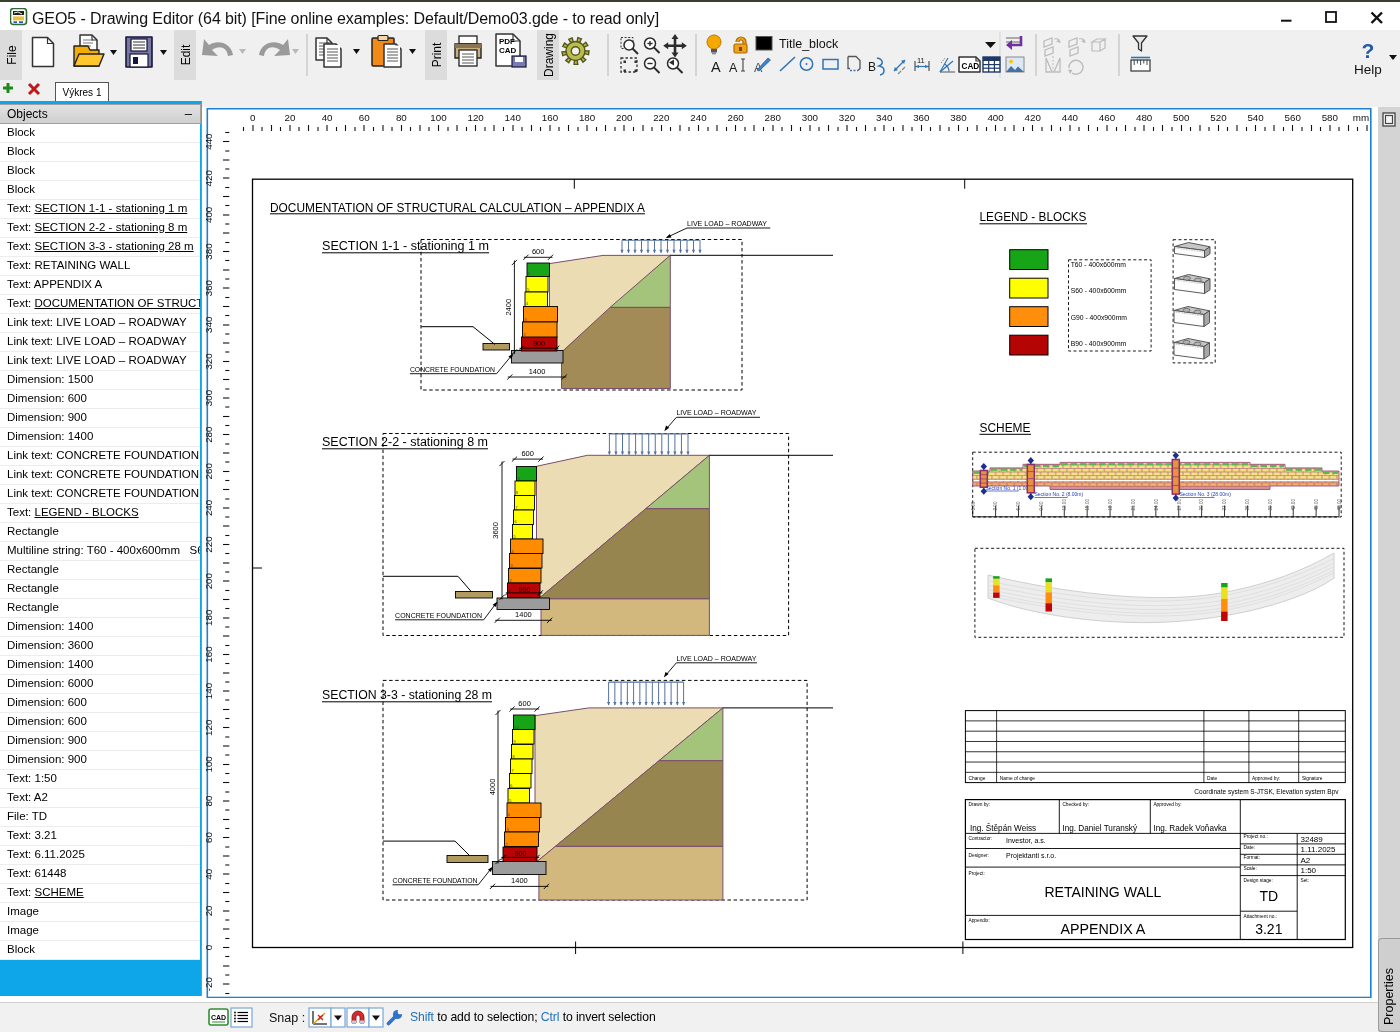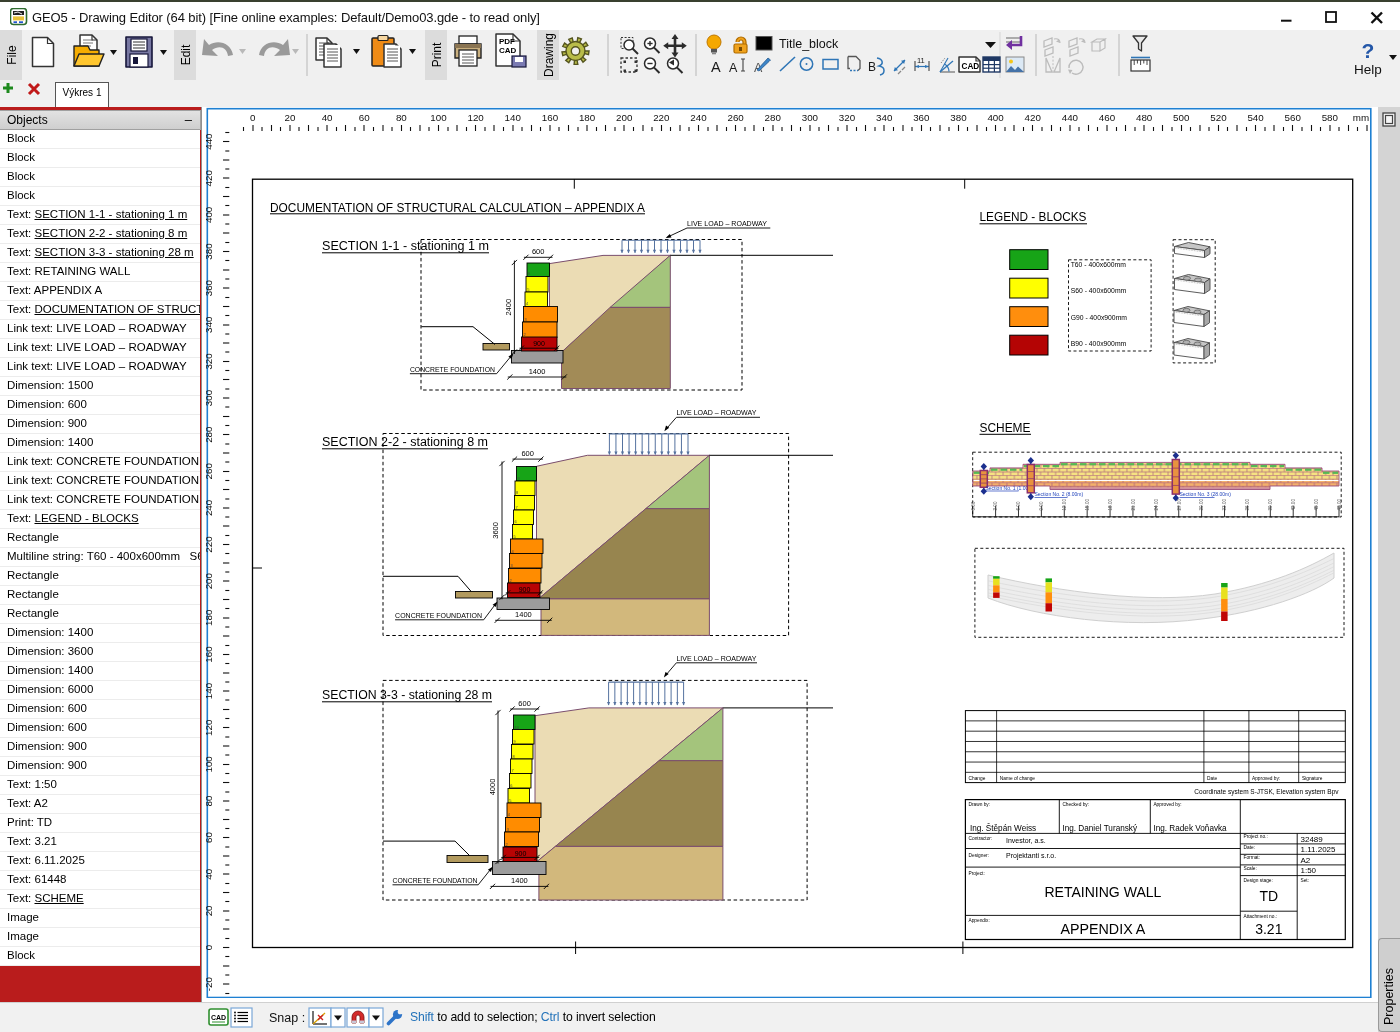--- a/index.html
+++ b/index.html
@@ -1,23 +1,23 @@
 <!DOCTYPE html>
 <html><head><meta charset="utf-8">
 <style>
 *{margin:0;padding:0;box-sizing:border-box}
 html,body{width:1400px;height:1032px;overflow:hidden;background:#fff;
  font-family:"Liberation Sans", sans-serif;}
 .abs{position:absolute}
 #titlebar{position:absolute;left:0;top:0;width:1400px;height:30px;background:#fff;border-top:2px solid #39402f}
-#titletext{position:absolute;left:32px;top:8px;font-size:13px;color:#111;letter-spacing:-0.1px}
+#titletext{position:absolute;left:32px;top:8px;font-size:16px;color:#111;letter-spacing:-0.1px}
 #toolbar{position:absolute;left:0;top:30px;width:1400px;height:50px;background:#f0f0f0}
 #tabbar{position:absolute;left:0;top:80px;width:1400px;height:27px;background:#f0f0f0}
 #tab1{position:absolute;left:55px;top:2px;width:54px;height:25px;background:#fff;border:1px solid #555;border-bottom:none;font-size:10px;color:#000;padding-top:4px;text-align:center}
-#panel{position:absolute;left:0;top:107px;width:202px;height:895px;background:#b91c1c}
+#panel{position:absolute;left:0;top:101px;width:202px;height:895px;background:#0ea5e9}
 #phead{position:absolute;left:0;top:3px;width:201px;height:20px;background:linear-gradient(#e2e2e2,#cfcfcf);border:1px solid #a0a0a0;border-left:none;font-size:12px;padding:2px 0 0 7px;color:#000}
 .prow{position:absolute;left:0;width:200px;height:19px;font-size:11.5px;color:#000;padding:2px 0 0 7px;border-bottom:1px solid #ececec;white-space:nowrap;overflow:hidden;background:#fff}
 #panel .edge{position:absolute;right:0;top:0;width:1.5px;height:895px;background:#909090}
 #statusbar{position:absolute;left:0;top:1002px;width:1378px;height:30px;background:#f1f1f1;border-top:1px solid #d0d0d0}
 #rightstrip{position:absolute;left:1378px;top:107px;width:22px;height:925px;background:#d4d4d4}
 #proptab{position:absolute;left:0px;top:831px;width:22px;height:94px;background:#cfcfcf;border:1px solid #9a9a9a;border-right:none;border-radius:4px 0 0 4px}
 #proptab span{position:absolute;left:3px;top:86px;display:block;transform:rotate(-90deg);transform-origin:0 0;font-size:12.5px;color:#000;white-space:nowrap}
 </style></head><body>
 <div id="titlebar">
     <svg class="abs" style="left:10px;top:6px" width="18" height="18" viewBox="0 0 18 18">
@@ -258,21 +258,21 @@
     <div class="prow" style="top:517px">Dimension: 1400</div>
     <div class="prow" style="top:536px">Dimension: 3600</div>
     <div class="prow" style="top:555px">Dimension: 1400</div>
     <div class="prow" style="top:574px">Dimension: 6000</div>
     <div class="prow" style="top:593px">Dimension: 600</div>
     <div class="prow" style="top:612px">Dimension: 600</div>
     <div class="prow" style="top:631px">Dimension: 900</div>
     <div class="prow" style="top:650px">Dimension: 900</div>
     <div class="prow" style="top:669px">Text: 1:50</div>
     <div class="prow" style="top:688px">Text: A2</div>
-    <div class="prow" style="top:707px">Print: TD</div>
+    <div class="prow" style="top:707px">File: TD</div>
     <div class="prow" style="top:726px">Text: 3.21</div>
     <div class="prow" style="top:745px">Text: 6.11.2025</div>
     <div class="prow" style="top:764px">Text: 61448</div>
     <div class="prow" style="top:783px">Text: <u>SCHEME</u></div>
     <div class="prow" style="top:802px">Image</div>
     <div class="prow" style="top:821px">Image</div>
     <div class="prow" style="top:840px">Block</div>
     <div class="edge"></div>
   </div>
 <div id="rightstrip">

